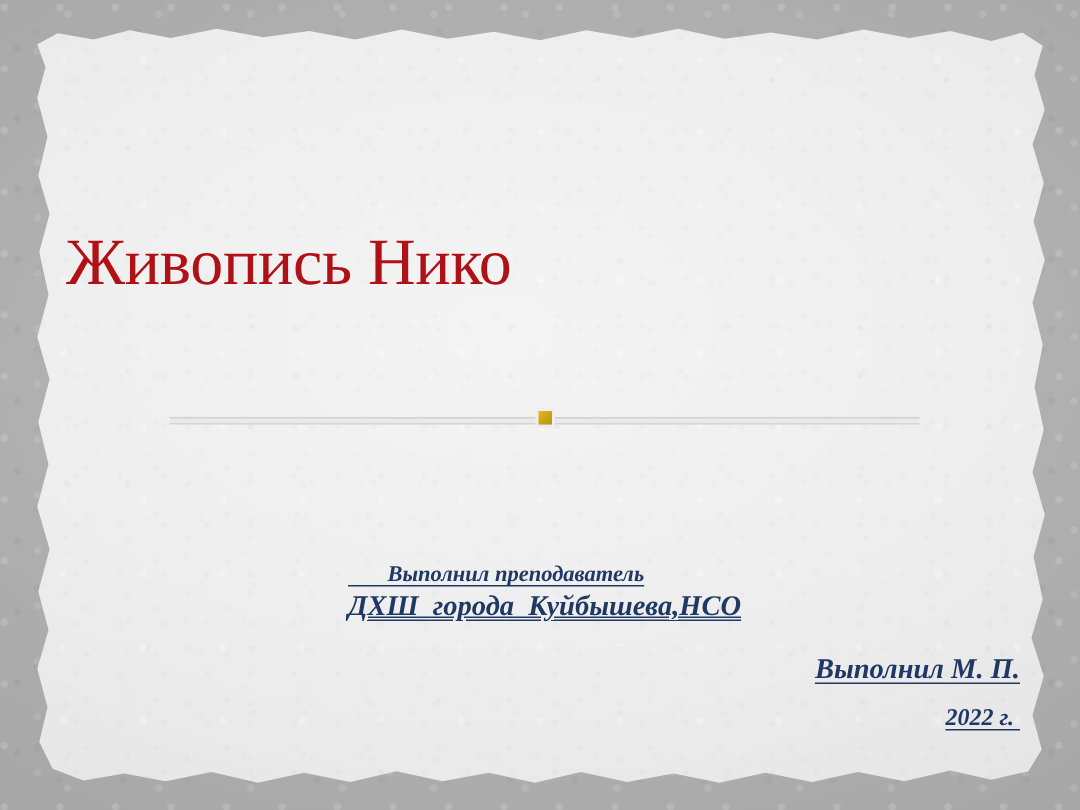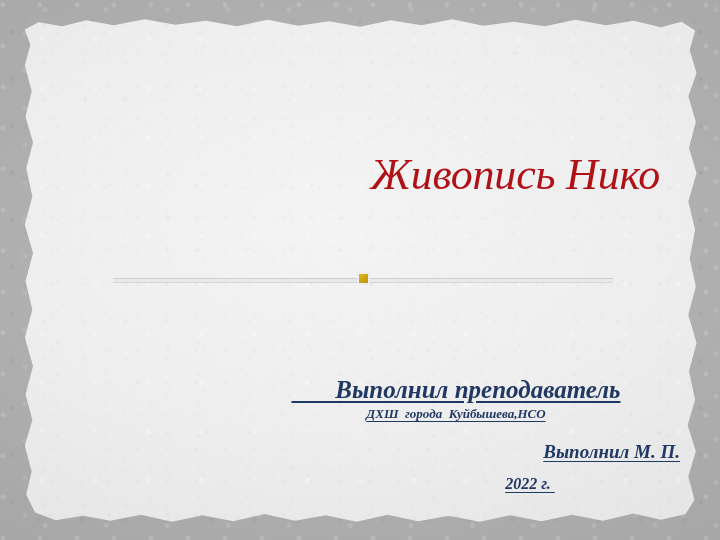--- a/index.html
+++ b/index.html
@@ -95,25 +95,24 @@
       radial-gradient(circle at 31% 73%, rgba(0,0,0,.028) 0 1.5px, transparent 2.5px),
       radial-gradient(circle at 84% 62%, rgba(0,0,0,.032) 0 1.5px, transparent 2.5px),
       radial-gradient(circle at 46% 52%, rgba(255,255,255,.5) 0 2px, transparent 3px),
       radial-gradient(circle at 72% 88%, rgba(0,0,0,.022) 0 1.5px, transparent 2.5px);
     background-size: 29px 33px, 41px 37px, 35px 43px, 47px 31px, 53px 49px, 39px 45px;
   }
 
   
   .title-block {
     position: absolute;
-    left: 60px;
+    left: 44px;
     top: 150px;
     width: 600px;
-    text-align: right;
-    font-style: italic;
+    text-align: left;
   }
   .slide-title {
     margin: 0;
     font-family: "Liberation Serif", "DejaVu Serif", serif;
     font-size: 44px;
     line-height: 1.12;
     font-weight: 400;
     color: #b01116;
     letter-spacing: -0.2px;
   }
@@ -161,37 +160,38 @@
   .sub-line {
     display: block;
     margin: 0;
     white-space: pre;
   }
   .sub-line .u {
     text-decoration: underline;
     text-underline-offset: 3px;
   }
   .sub-line-1 {
-    text-align: center;
-    font-size: 25px;
+    text-align: left;
+    font-size: 15px;
     line-height: 1.28;
   }
   .sub-line-2 {
-    text-align: center;
-    font-size: 13px;
-    line-height: 1.28;
+    text-align: left;
+    font-size: 19px;
+    line-height: 1.28;
+    text-decoration: underline;
   }
   .sub-line-3 {
     text-align: right;
     font-size: 19px;
     line-height: 1.28;
     margin-top: 17px;
   }
   .sub-line-4 {
-    text-align: center;
+    text-align: right;
     font-size: 16px;
     line-height: 1.28;
     margin-top: 10px;
     padding-left: 148px;
   }
 </style>
 </head>
 <body>
 
 <div class="slide-stage">

